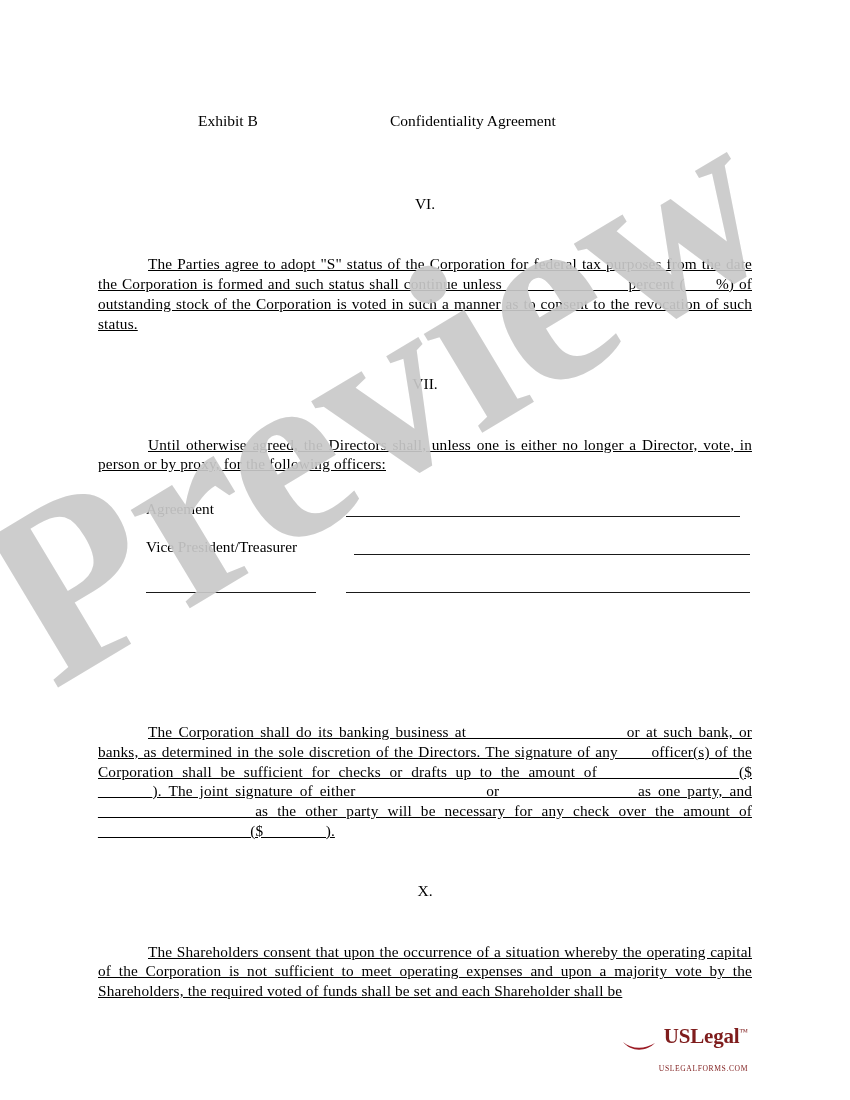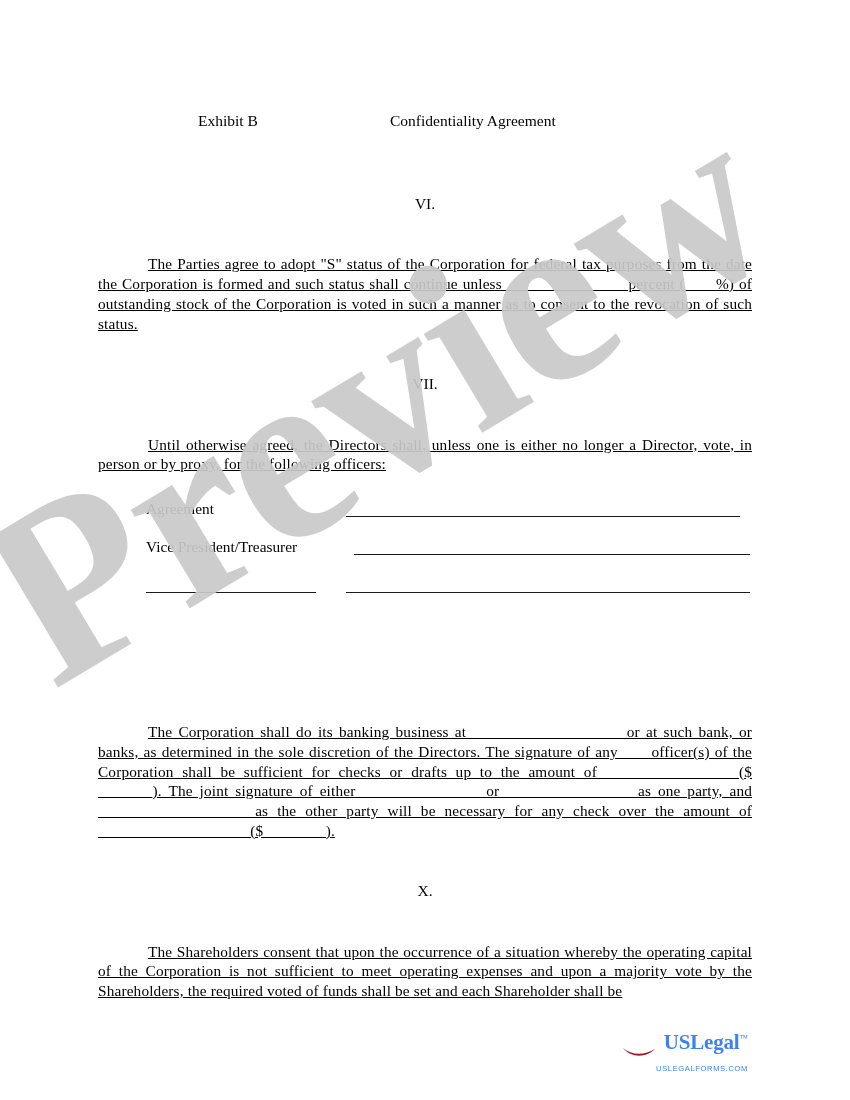--- a/index.html
+++ b/index.html
@@ -134,24 +134,24 @@
     letter-spacing: -0.2px;
     line-height: 1;
     white-space: nowrap;
   }
   .logo .logo-main .tm {
     font-size: 9px;
     vertical-align: super;
     font-weight: normal;
   }
   .logo .logo-sub {
-    font-family: Liberation Sans, sans-serif;
+    font-family: Liberation Serif, serif;
     font-size: 7.6px;
     letter-spacing: 0.6px;
-    margin-top: 11px;
+    margin-top: 17px;
     white-space: nowrap;
   }
   .logo .swoosh {
     position: absolute;
     left: 6px;
     top: 14px;
     width: 34px;
     height: 12px;
   }
 </style>
@@ -210,21 +210,21 @@
     <p class="para"><span class="indent"></span><span>The Shareholders consent that upon the occurrence of a situation whereby the operating capital of the Corporation is not sufficient to meet operating expenses and upon a majority vote by the Shareholders, the required voted of funds shall be set and each Shareholder shall be</span></p>
 
   </div>
 
   <div class="watermark">
     <svg width="850" height="1100" viewBox="0 0 850 1100" xmlns="http://www.w3.org/2000/svg">
       <text id="wm-text" x="420" y="470" text-anchor="middle" transform="rotate(-31 420 470)" font-family="Liberation Serif, serif" font-size="250" font-weight="bold" fill="#c9c9c9" fill-opacity="0.92">Preview</text>
     </svg>
   </div>
 
-  <div class="logo" style="color: #3b82f6;">
+  <div class="logo" style="color: #7f1d1d;">
     <svg class="swoosh" viewBox="0 0 34 12" xmlns="http://www.w3.org/2000/svg">
       <path d="M1 2 C9 9, 22 10, 33 3 C24 12, 9 12, 1 2 Z" fill="#9b1b24"></path>
     </svg>
     <div class="logo-main"><span>USLegal</span><span class="tm">™</span></div>
     <div class="logo-sub">USLEGALFORMS.COM</div>
   </div>
 
 </div>
 
 </body></html>

